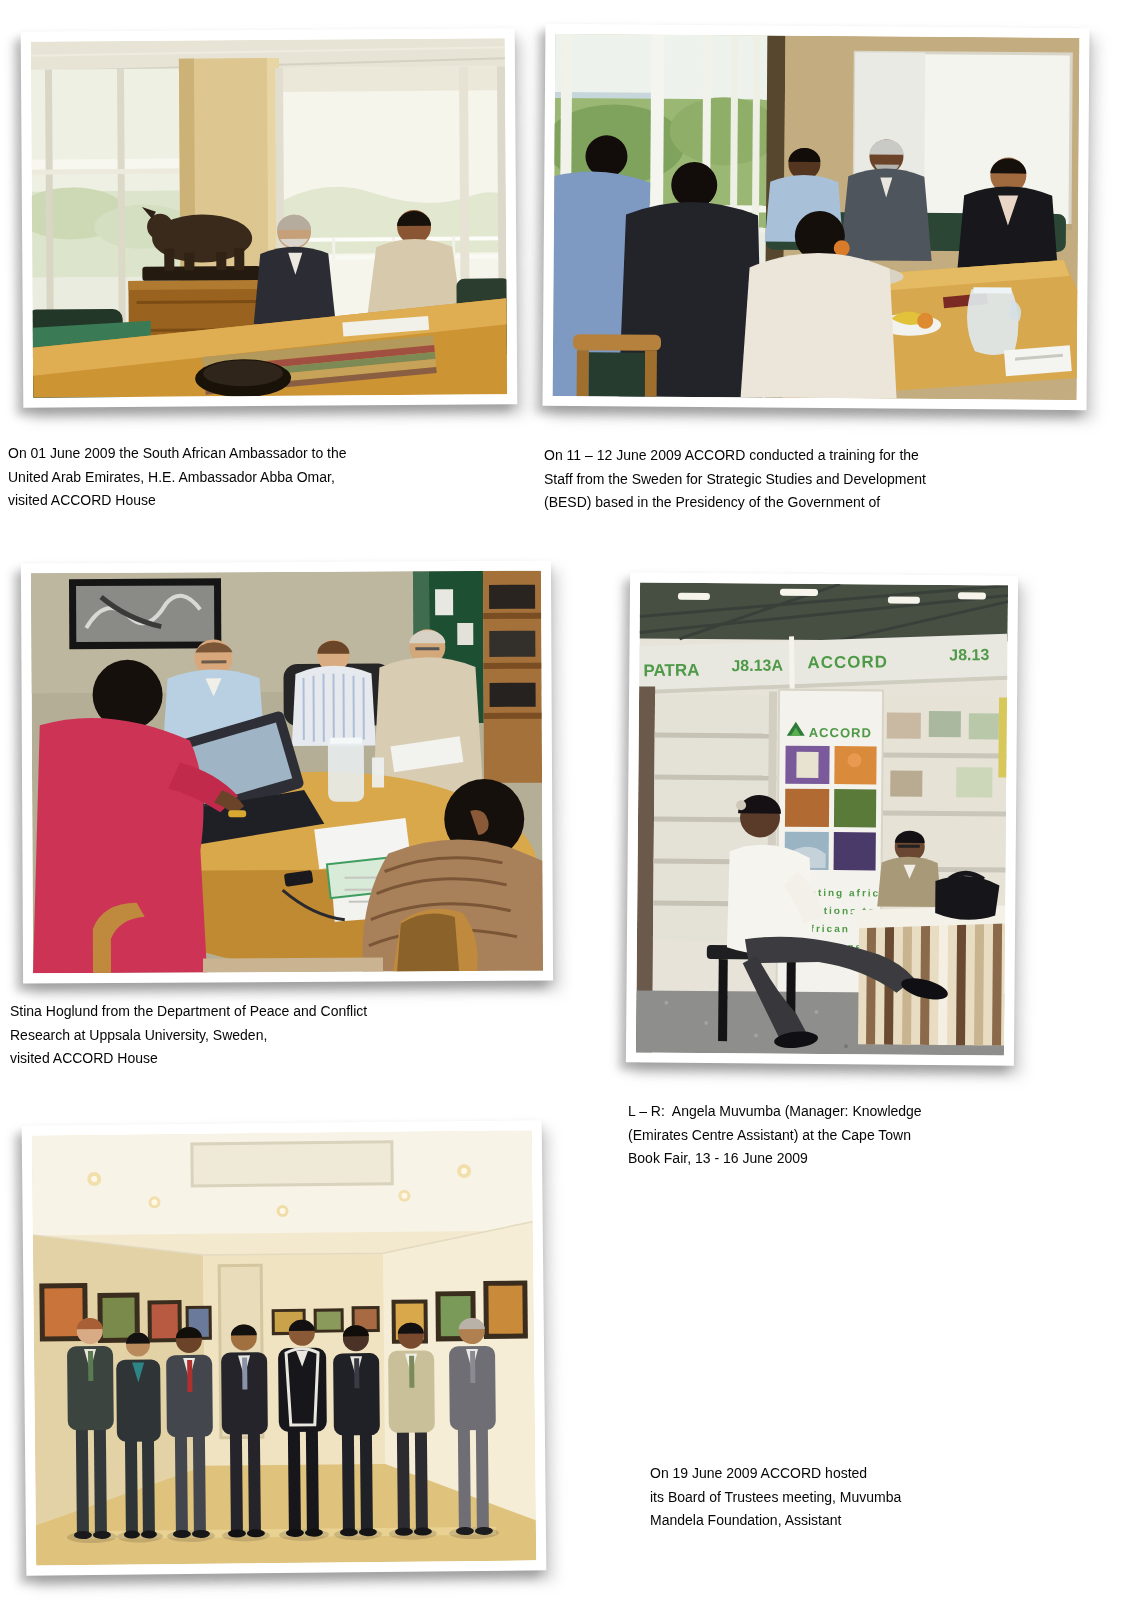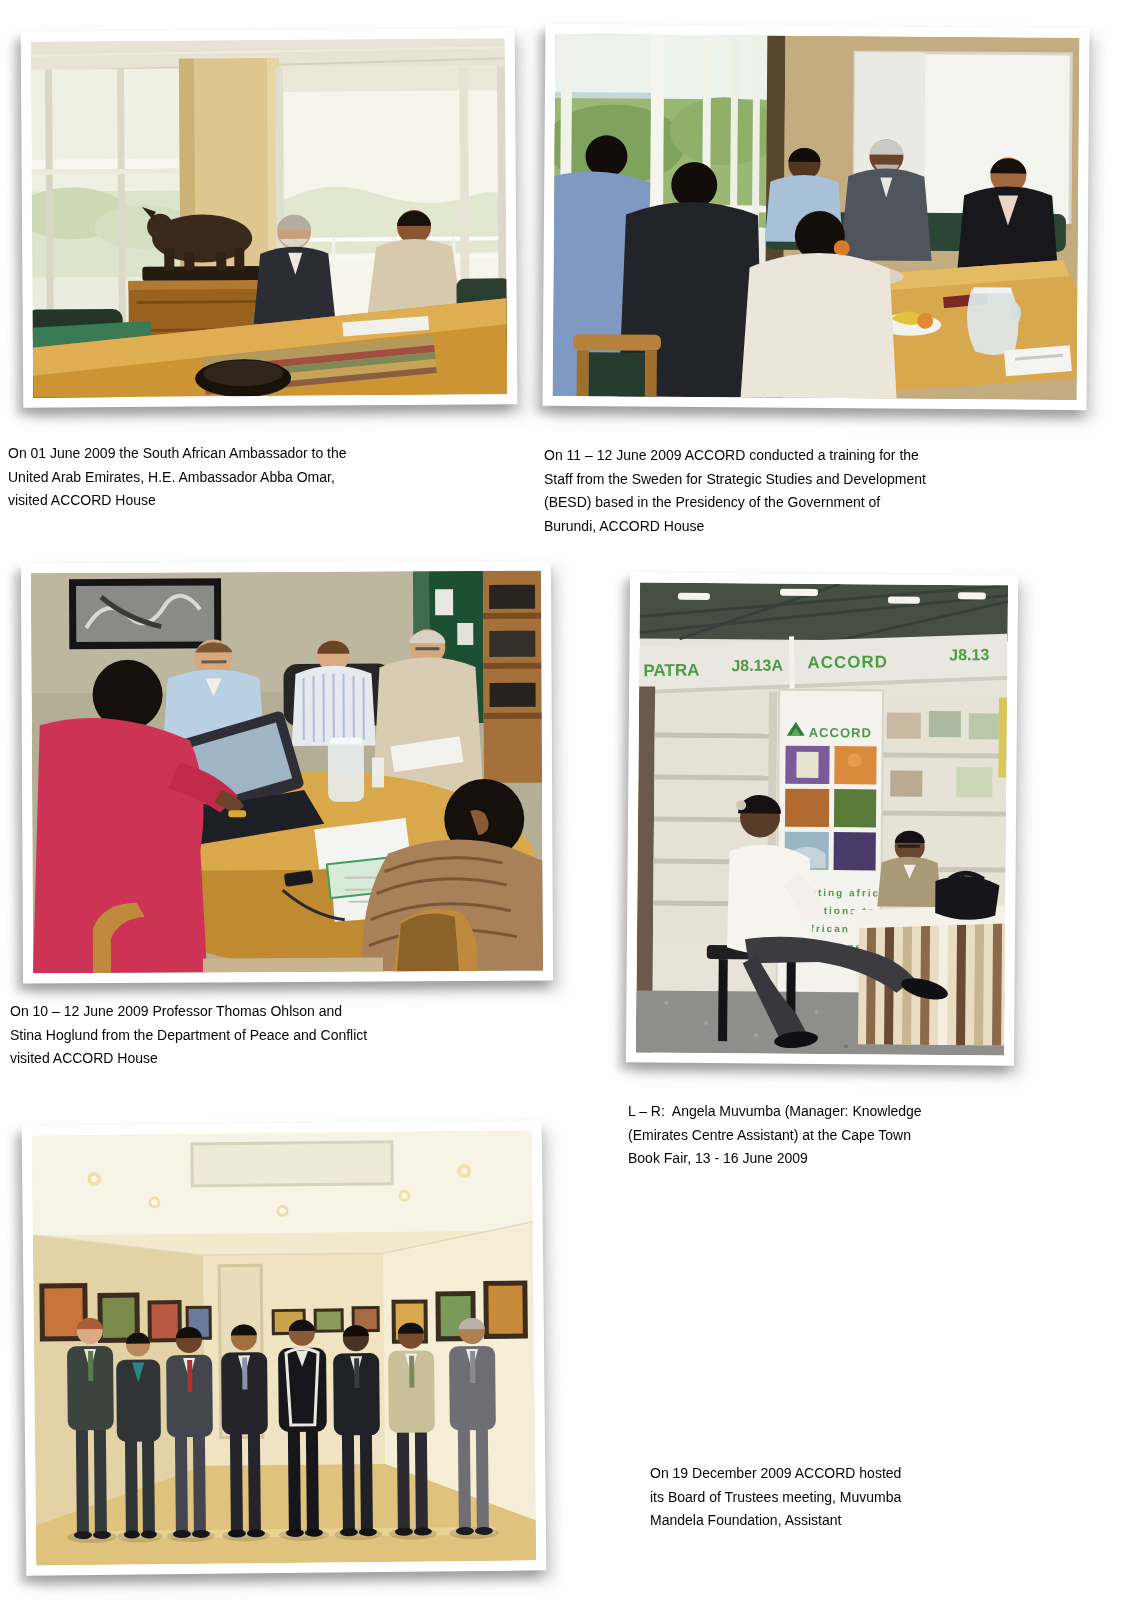--- a/index.html
+++ b/index.html
@@ -204,21 +204,20 @@
         <rect x="24" y="316" width="12" height="46" fill="#a06f2e"></rect>
         <rect x="92" y="316" width="12" height="46" fill="#a06f2e"></rect>
         <rect x="36" y="318" width="56" height="44" fill="#253c2e"></rect>
       </g>
     </svg>
   </figure>
   <div class="caption c2">
     <span class="ln">On 11 – 12 June 2009 ACCORD conducted a training for the</span>
     <span class="ln">Staff from the Sweden for Strategic Studies and Development</span>
     <span class="ln">(BESD) based in the Presidency of the Government of</span>
-    <span class="ln">Burundi, ACCORD House</span>
   </div>
 
   <figure class="photo p3">
     <svg class="scene" width="510" height="400" viewBox="0 0 510 400" preserveAspectRatio="none" aria-hidden="true">
       <rect width="510" height="400" fill="#b3ae95"></rect>
       <rect width="510" height="120" fill="#bcb79e"></rect>
       <g>
         <rect x="38" y="6" width="152" height="70" fill="#151515"></rect>
         <rect x="45" y="13" width="138" height="56" fill="#8a8a86"></rect>
         <path d="M55 55 q20 -34 44 -10 q18 16 36 -14 q16 -18 34 6" stroke="#d8d8d4" stroke-width="4" fill="none"></path>
@@ -295,22 +294,22 @@
       </g>
       <g>
         <path d="M60 356 q10 -26 44 -26 l8 14 q-26 2 -34 22 l0 34 h-18 z" fill="#c08a3e"></path>
         <path d="M430 342 q-34 -12 -62 8 l-8 50 h84 q4 -34 -14 -58 z" fill="#c08a3e"></path>
         <path d="M368 352 q26 -16 54 -6 l4 54 h-62 z" fill="#8a622a"></path>
       </g>
       <rect x="170" y="386" width="180" height="14" fill="#c9b390"></rect>
     </svg>
   </figure>
   <div class="caption c3">
-    <span class="ln">On 10 – 12 June 2009 Professor Thomas Ohlson and</span>
     <span class="ln">Stina Hoglund from the Department of Peace and Conflict</span>
+    <span class="ln">Research at Uppsala University, Sweden,</span>
     <span class="ln">visited ACCORD House</span>
   </div>
 
   <figure class="photo p4">
     <svg class="scene" width="368" height="470" viewBox="0 0 368 470" preserveAspectRatio="none" aria-hidden="true">
       <rect width="368" height="470" fill="#e8e3d8"></rect>
       <g>
         <rect width="368" height="56" fill="#474f43"></rect>
         <path d="M0 50 L368 10 M0 34 L368 0 M40 56 L200 0 M200 56 L368 16" stroke="#39403a" stroke-width="3" fill="none"></path>
         <rect x="38" y="10" width="32" height="7" rx="3" fill="#f5f3ea"></rect>
@@ -574,18 +573,18 @@
         <path d="M432 218 l6 22 l6 -22 z" fill="#eceae6"></path>
           <rect x="436" y="220" width="5" height="32" fill="#8a8a92"></rect>
         <circle cx="438" cy="200" r="13" fill="#b08050"></circle>
           <path d="M425 198 a13 11 0 0 1 26 0 z" fill="#b8b2a8"></path>
         <ellipse cx="429" cy="400" rx="9" ry="4" fill="#1d1d20"></ellipse>
           <ellipse cx="448" cy="400" rx="9" ry="4" fill="#1d1d20"></ellipse>
       </g>
     </svg>
   </figure>
   <div class="caption c5">
-    <span class="ln">On 19 December 2009 ACCORD hosted</span>
+    <span class="ln">On 19 June 2009 ACCORD hosted</span>
     <span class="ln">its Board of Trustees meeting, Muvumba</span>
     <span class="ln">Mandela Foundation, Assistant</span>
   </div>
 
 </main>
 
 </body></html>

